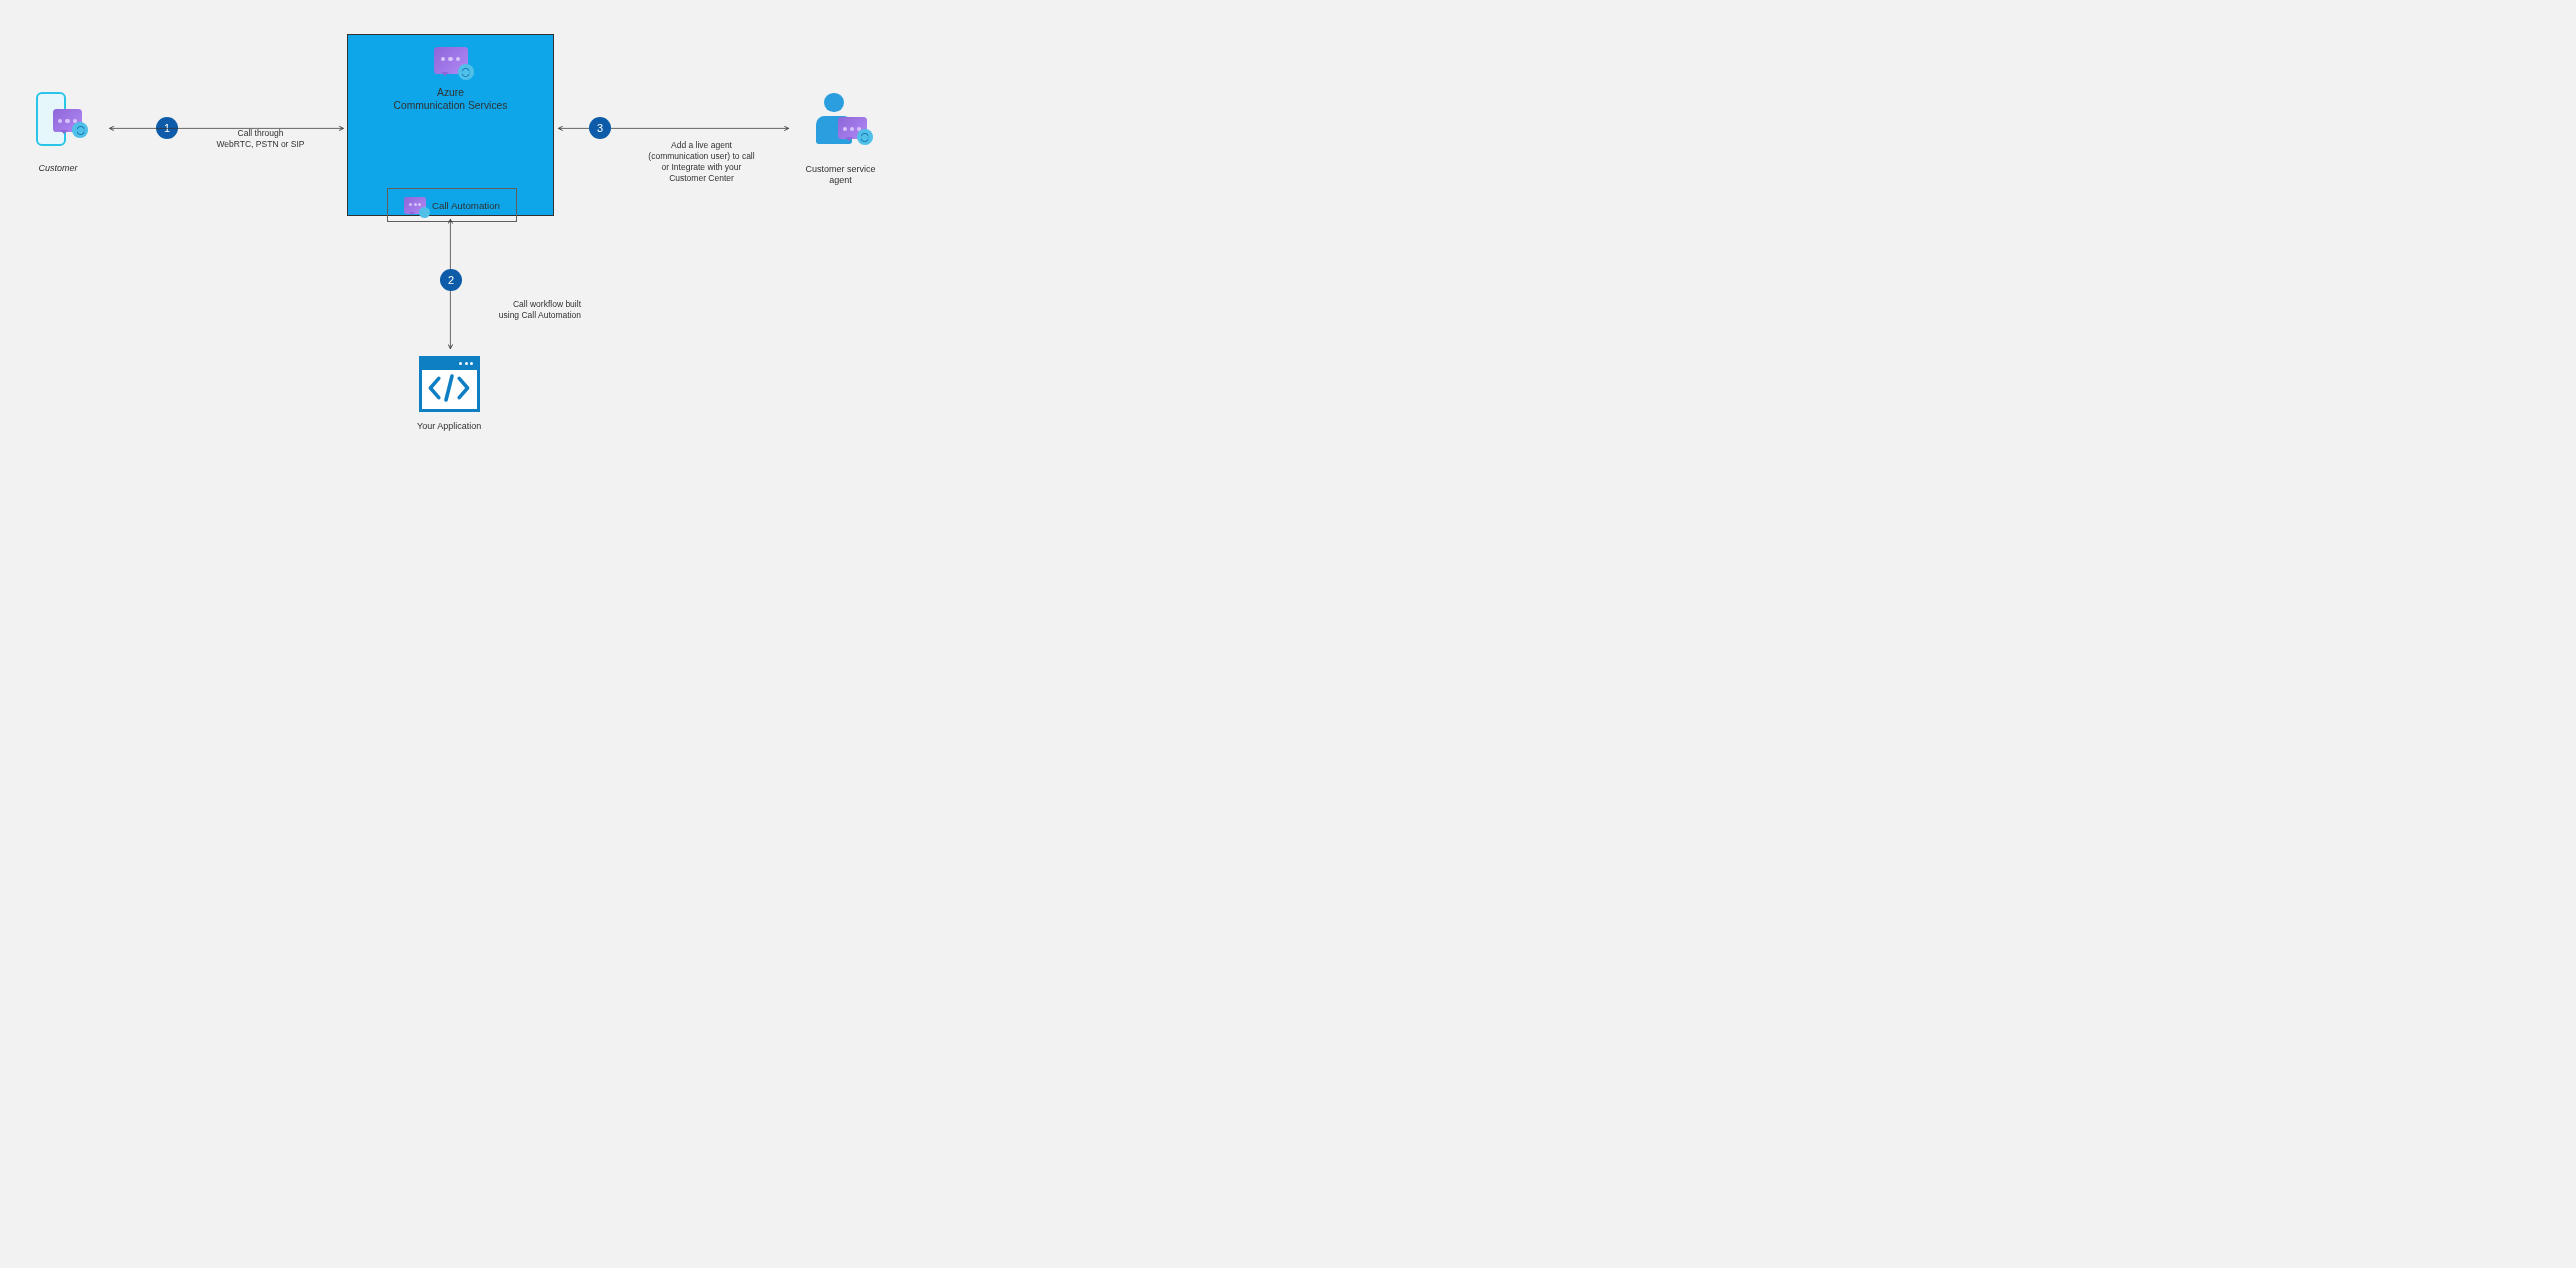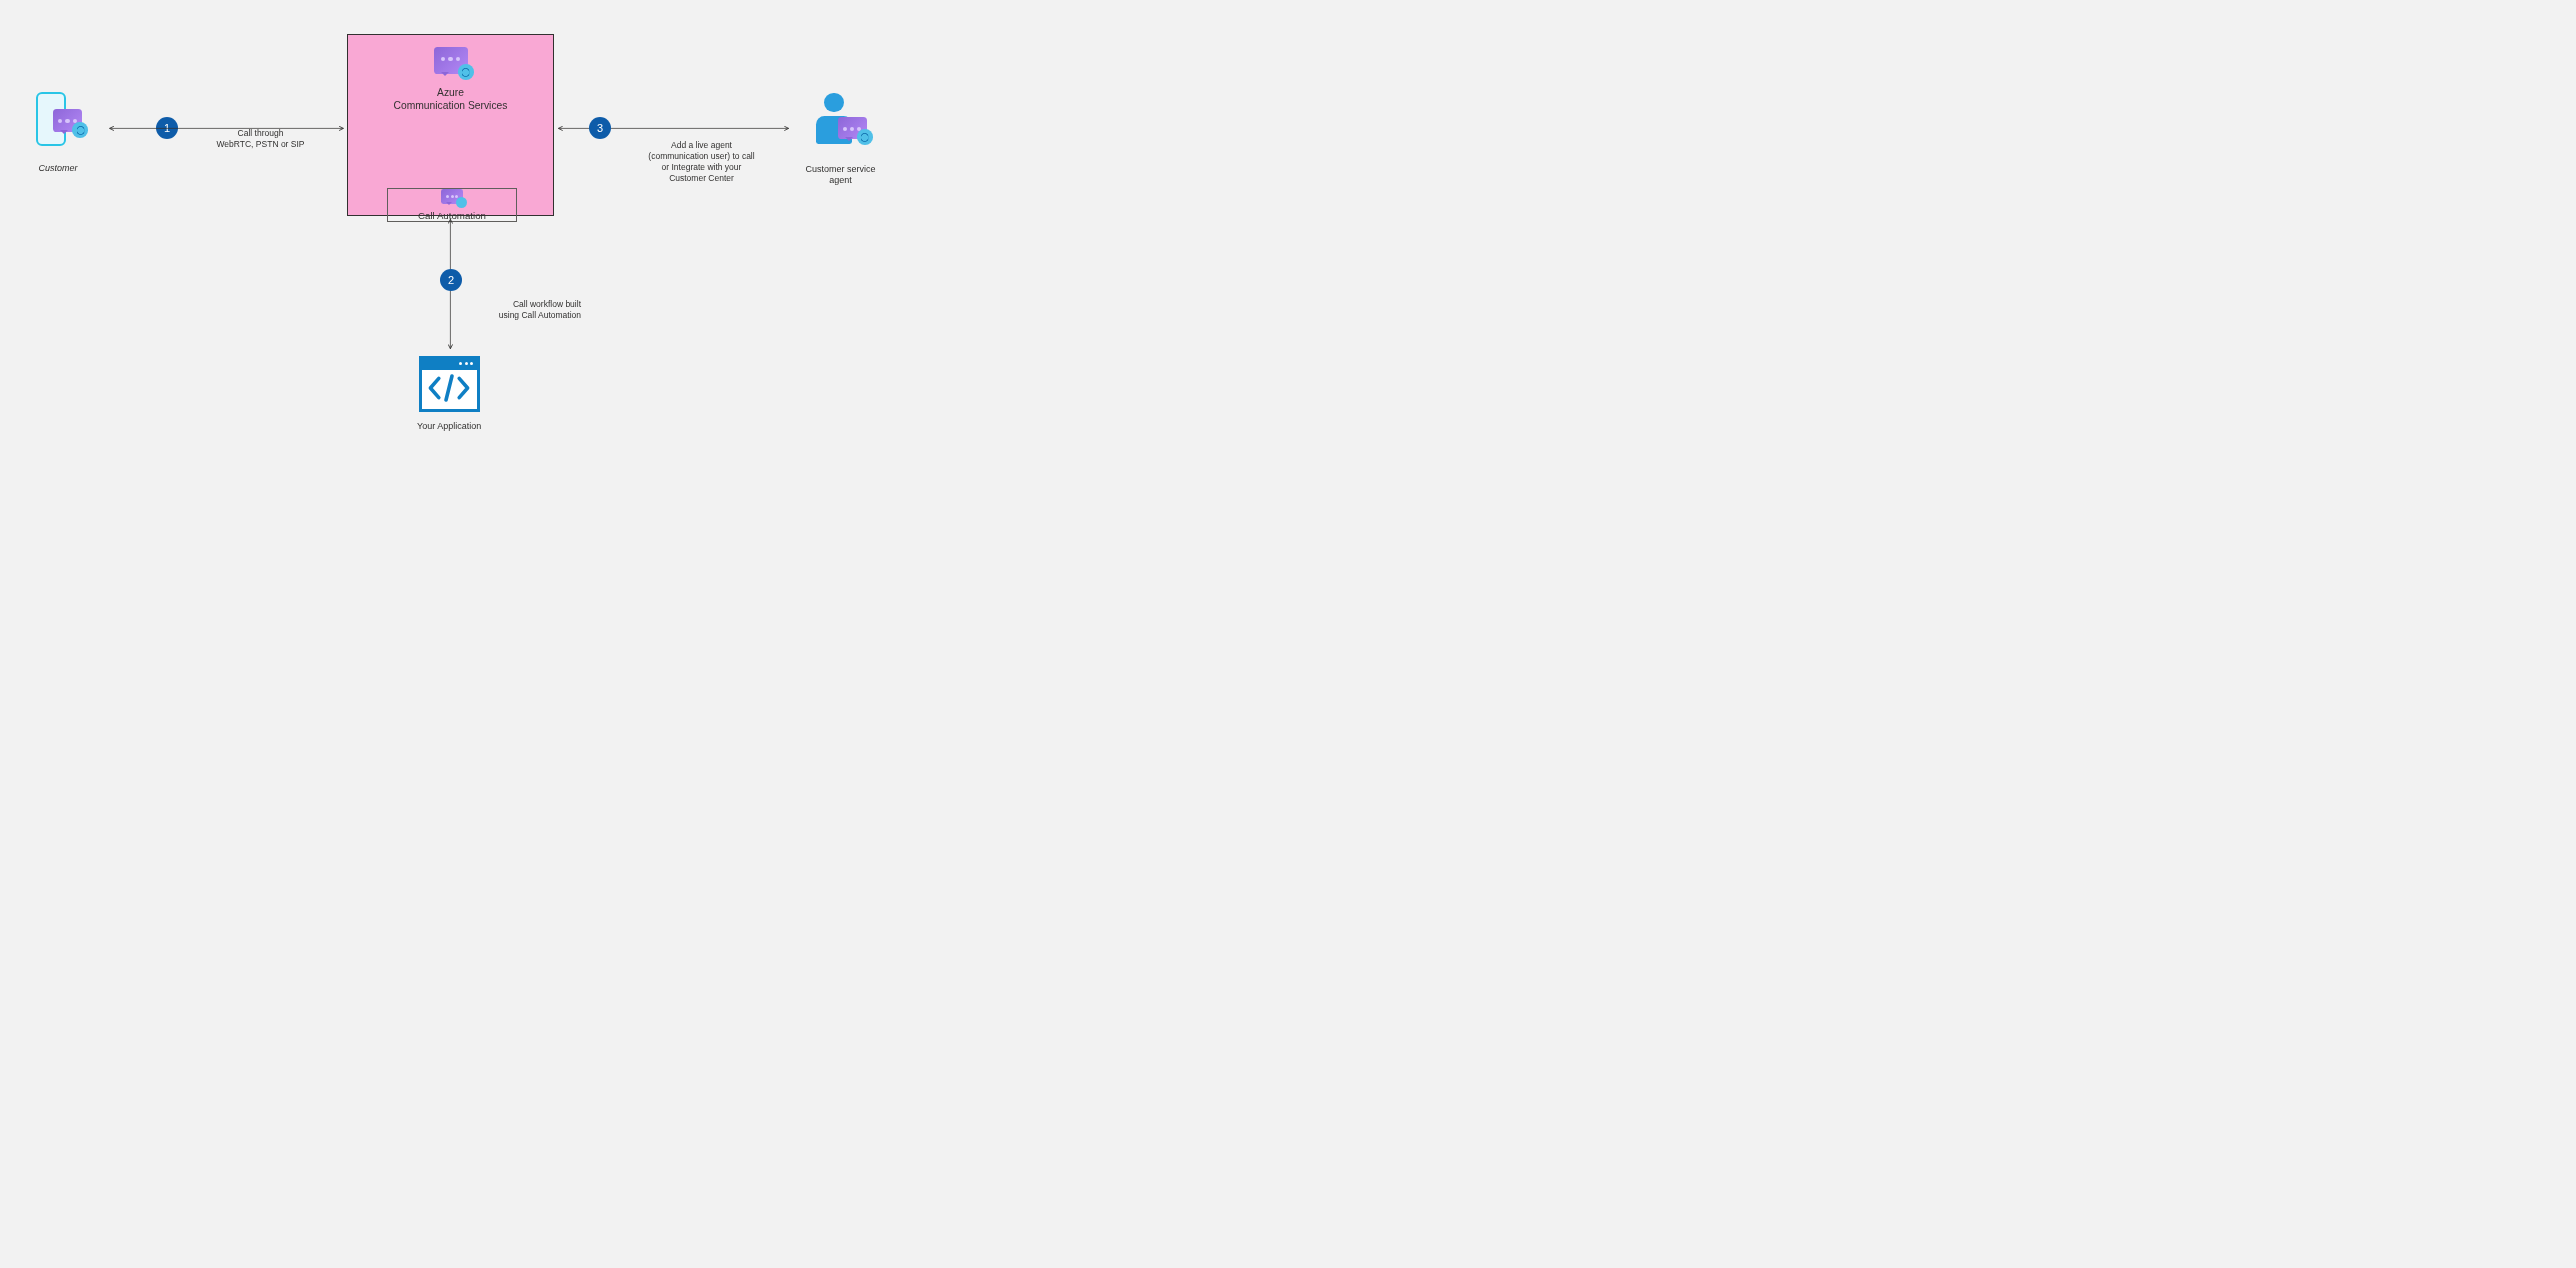--- a/index.html
+++ b/index.html
@@ -33,40 +33,39 @@
       font-size: 8.5px;
       color: #323130;
       text-align: center;
       position: absolute;
       line-height: 1.3;
     }
     .center-box {
       position: absolute;
       left: 347px; top: 34px;
       width: 207px; height: 182px;
-      background: #f9a8d4;
+      background: #0ea5e9;
       border: 0.6px solid #323130;
     }
     .center-title {
       text-align: center;
       font-size: 10.3px;
       color: #323130;
       line-height: 1.3;
       margin-top: 4.8px;
     }
     .inner-box {
       position: absolute;
       left: 39px; top: 153px;
       width: 130px; height: 34px;
       border: 0.6px solid #605e5c;
       display: flex;
       align-items: center;
       justify-content: center;
       gap: 6px;
-      flex-direction: column;
     }
     .inner-box-label {
       font-size: 9.7px;
       color: #323130;
     }
     
     svg.arrow { position: absolute; overflow: visible; }
 
     
     .chat-icon-large {

